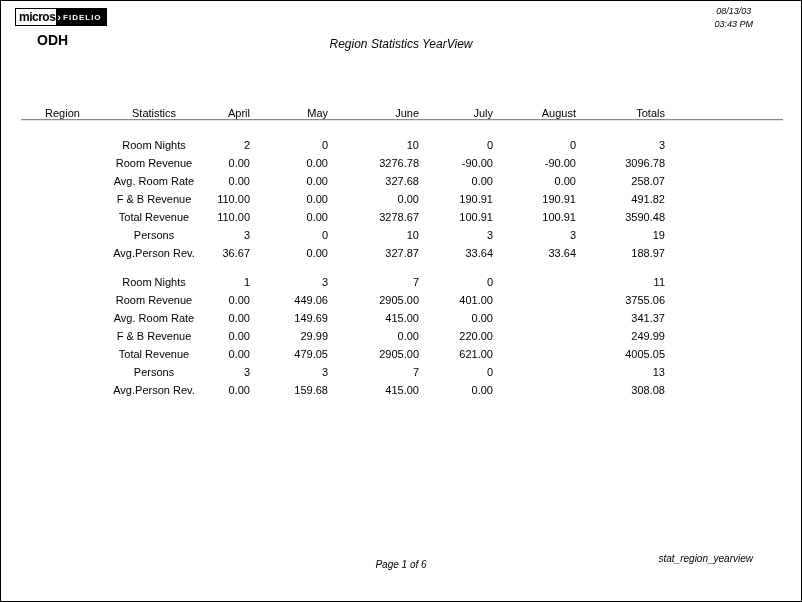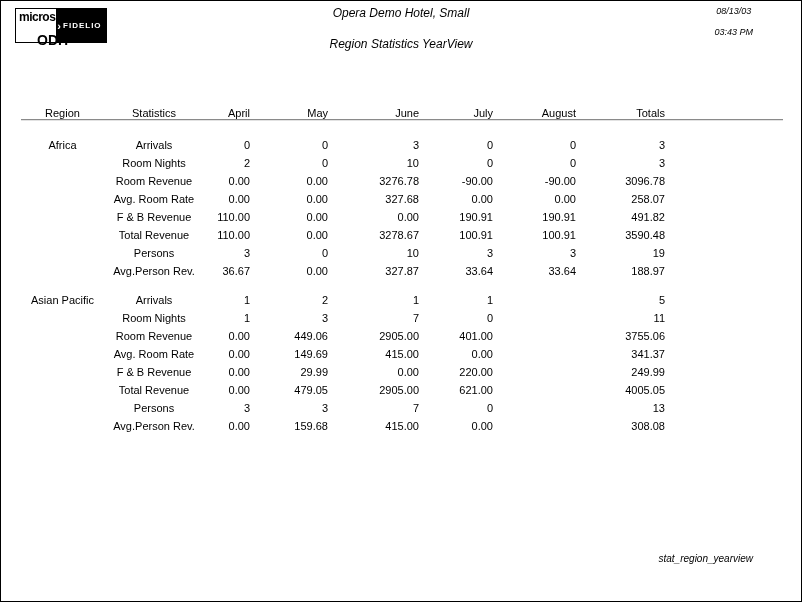--- a/index.html
+++ b/index.html
@@ -7,21 +7,21 @@
     position:relative;
     width:800px; height:600px;
     border:1px solid #000;
     background:#fff;
     font-family:"Liberation Sans", sans-serif;
     color:#000;
     overflow:hidden;
   }
   
   .logo {
-    position:absolute; left:14px; top:7px; height:35px;
+    position:absolute; left:14px; top:7px; height:18px;
     display:flex; align-items:stretch;
     border:1px solid #000;
     box-sizing:border-box;
     justify-content:flex-end;
   }
   .logo-micros {
     background:#fff; color:#000;
     font-weight:bold; font-size:12px; line-height:16px;
     padding:0 1px 0 3px; letter-spacing:-0.5px;
   }
@@ -42,21 +42,21 @@
     text-align:center; font-style:italic; font-size:12px;
   }
   .report-title {
     position:absolute; left:0; top:36px; width:100%;
     text-align:center; font-style:italic; font-weight:normal; font-size:12px;
   }
   .datetime {
     position:absolute; right:48px; top:5px;
     text-align:center; font-style:italic; font-size:9px;
   }
-  .datetime .time { margin-top:11px; }
+  .datetime .time { margin-top:3px; }
   
   table.report {
     position:absolute; left:20px; top:100px;
     width:644px;
     border-collapse:collapse; table-layout:fixed;
   }
   table.report th, table.report td {
     font-size:11px; font-weight:normal;
     padding:0; margin:0;
     white-space:nowrap; overflow:visible;
@@ -90,21 +90,20 @@
 
   <div class="logo">
     <span class="logo-micros">micros</span>
     <span class="logo-fidelio">
         <span class="logo-arrow">›</span>
         <span>FIDELIO</span>
       </span>
   </div>
   <div class="property-code">ODH</div>
 
-  <div class="hotel-name">Opera Demo Hotel, Small</div>
   <div class="report-title">Region Statistics YearView</div>
 
   <div class="datetime">
     <div class="date">08/13/03</div>
     <div class="time">03:43 PM</div>
   </div>
 
   <table class="report">
     <colgroup>
       <col style="width:83px">
@@ -125,30 +124,20 @@
         <th class="num">June</th>
         <th class="num">July</th>
         <th class="num">August</th>
         <th class="num">Totals</th>
       </tr>
     </thead>
     <tbody>
       <tr class="top-spacer">
           <td colspan="8"></td>
         </tr>
-    <tr class="data-row">
-    <td class="left">Africa</td>
-    <td class="left">Arrivals</td>
-    <td class="num">0</td>
-    <td class="num">0</td>
-    <td class="num">3</td>
-    <td class="num">0</td>
-    <td class="num">0</td>
-    <td class="num">3</td>
-  </tr>
         <tr class="data-row">
     <td class="left"></td>
     <td class="left">Room Nights</td>
     <td class="num">2</td>
     <td class="num">0</td>
     <td class="num">10</td>
     <td class="num">0</td>
     <td class="num">0</td>
     <td class="num">3</td>
   </tr>
@@ -209,30 +198,20 @@
     <td class="num">0.00</td>
     <td class="num">327.87</td>
     <td class="num">33.64</td>
     <td class="num">33.64</td>
     <td class="num">188.97</td>
   </tr>
         <tr class="section-spacer">
           <td colspan="8"></td>
         </tr>
         <tr class="data-row">
-    <td class="left">Asian Pacific</td>
-    <td class="left">Arrivals</td>
-    <td class="num">1</td>
-    <td class="num">2</td>
-    <td class="num">1</td>
-    <td class="num">1</td>
-    <td class="num"></td>
-    <td class="num">5</td>
-  </tr>
-        <tr class="data-row">
     <td class="left"></td>
     <td class="left">Room Nights</td>
     <td class="num">1</td>
     <td class="num">3</td>
     <td class="num">7</td>
     <td class="num">0</td>
     <td class="num"></td>
     <td class="num">11</td>
   </tr>
         <tr class="data-row">
@@ -292,15 +271,16 @@
     <td class="num">159.68</td>
     <td class="num">415.00</td>
     <td class="num">0.00</td>
     <td class="num"></td>
     <td class="num">308.08</td>
   </tr>
       </tbody>
   </table>
   <div class="header-rule"></div>
 
+  <div class="page-info">Page 1 of 6</div>
   <div class="report-file">stat_region_yearview</div>
 
 </div>
 
 </body></html>

